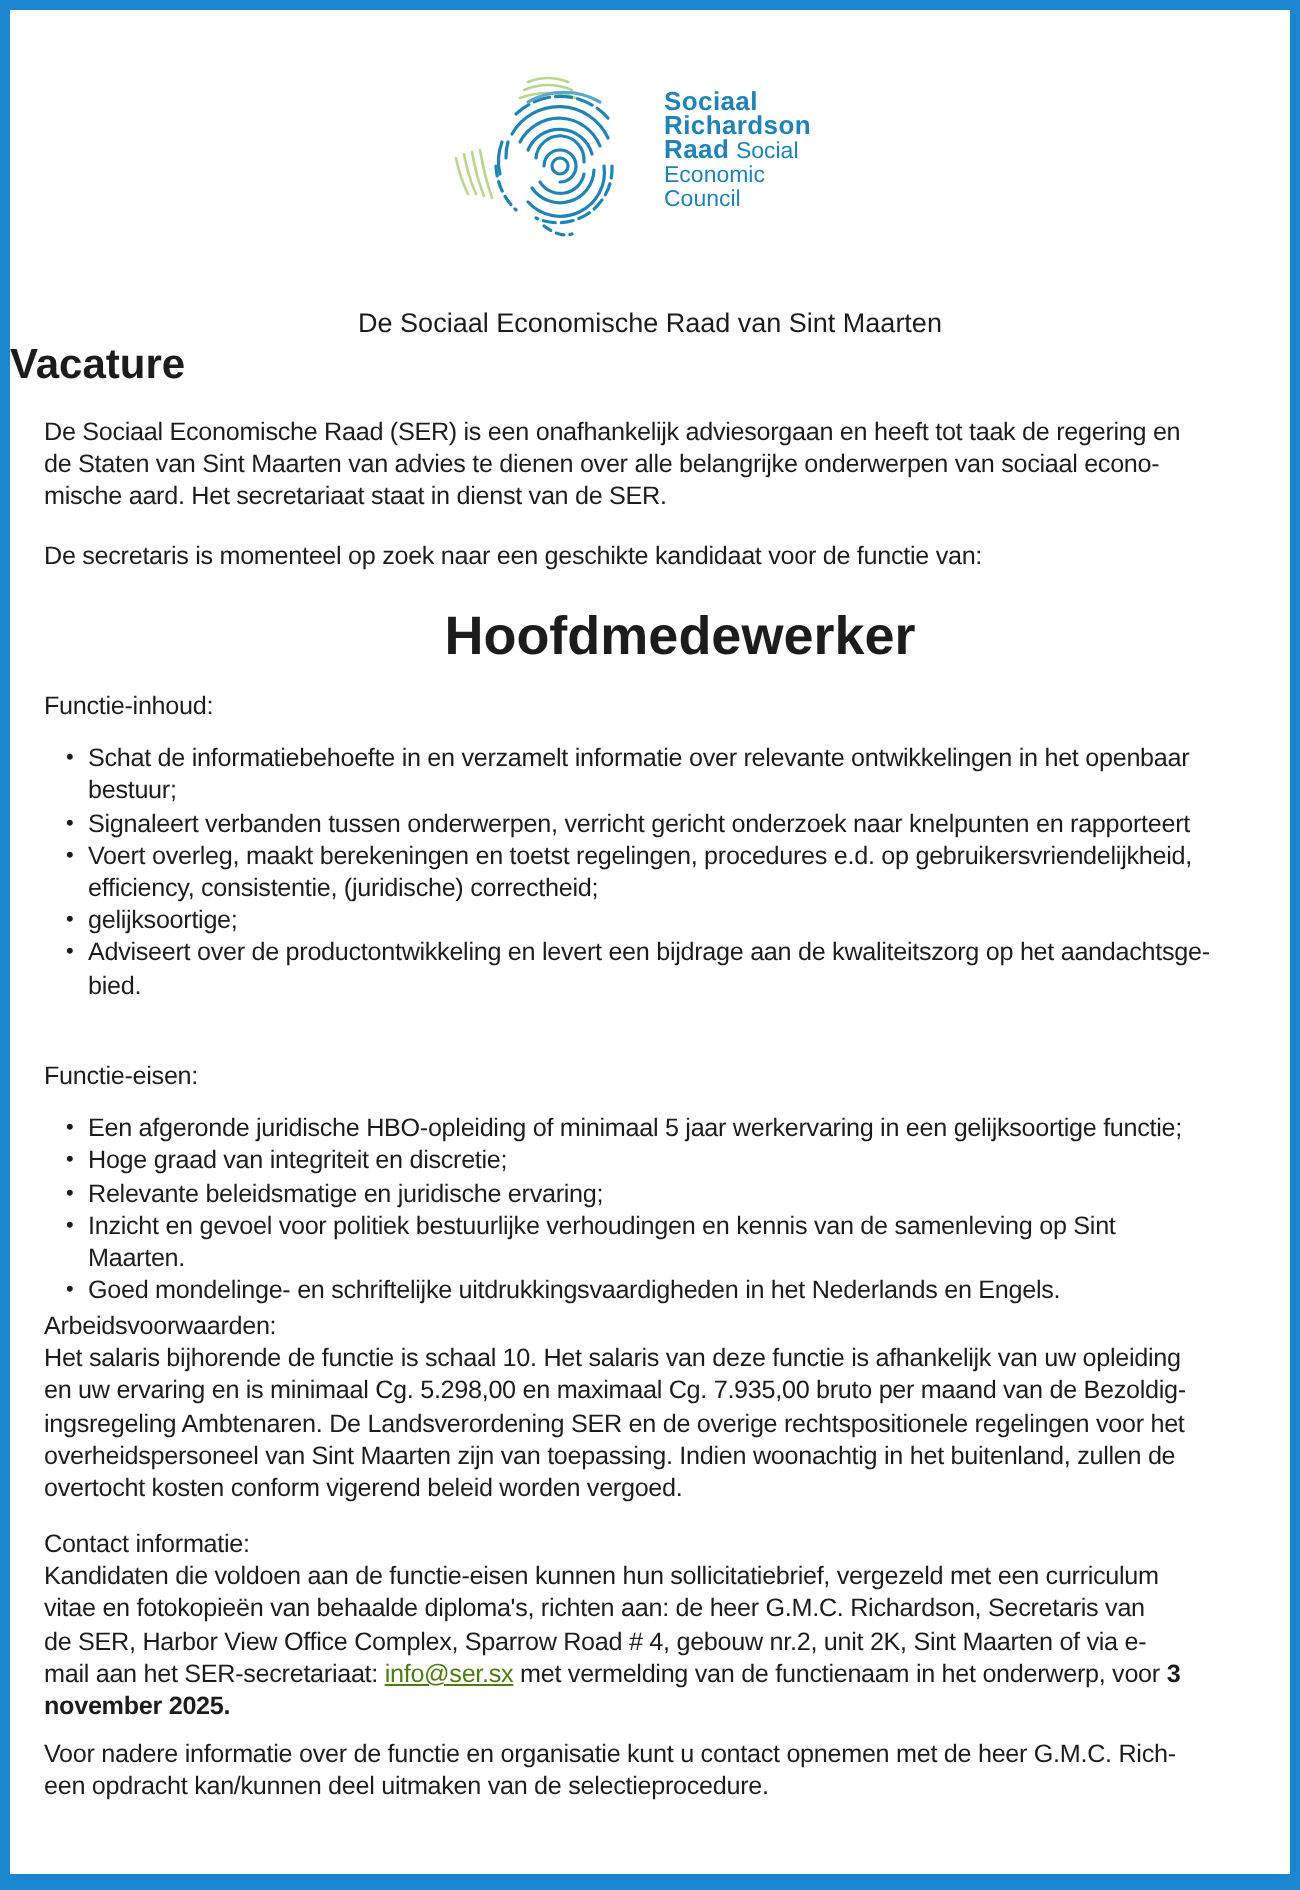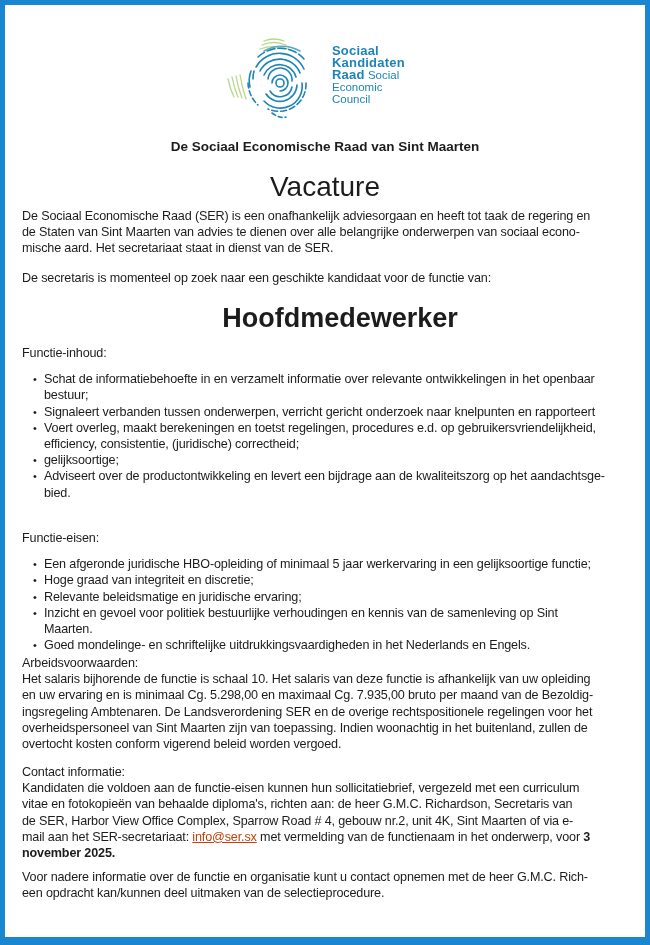--- a/index.html
+++ b/index.html
@@ -20,43 +20,43 @@
     width: 230px; height: 100px;
   }
   .logo svg { position: absolute; left: 0; top: 0; }
   .logo-text {
     position: absolute; left: 112px; top: 18px;
     line-height: 12px; font-size: 12px; color: #1e84b8;
   }
   .logo-text .b { font-weight: bold; font-size: 13px; letter-spacing: 0.2px; }
   .logo-text .n { font-weight: normal; font-size: 11.5px; }
   .org-title {
-    position: absolute; left: 0; right: 0; top: 134px;
-    text-align: center; font-weight: bold; font-size: 13.5px;
+    position: absolute; left: 0; right: 0; top: 149px;
+    text-align: center; font-weight: normal; font-size: 13.5px;
   }
   .h-vacature {
     position: absolute; left: 0; right: 0; top: 166px;
-    text-align: center; font-weight: normal; font-size: 28px;
+    text-align: left; font-weight: bold; font-size: 21px;
   }
   .p {
     position: absolute; left: 17px; width: 610px;
     font-size: 12.6px; line-height: 16.2px;
     letter-spacing: -0.15px;
   }
   .h-func {
     position: absolute; left: 0; right: 0; top: 298px;
     text-align: center; font-weight: bold; font-size: 27px; margin-left: 30px;
   }
   .sec-title { font-weight: normal; }
   ul.bul { list-style: none; margin: 10px; padding: 0; }
   ul.bul li { position: relative; padding-left: 12px; }
   ul.bul li::before {
     content: "\2022"; position: absolute; left: 1px; top: 0; font-size: 11px;
   }
-  a.mail { color: #c2410c; text-decoration: underline; }
+  a.mail { color: #4d7c0f; text-decoration: underline; }
 </style>
 </head>
 <body>
 
 <div class="frame">
 
   <div class="logo">
     <svg width="110" height="100" viewBox="0 0 110 100">
       <g fill="none" stroke-linecap="round">
 
@@ -85,21 +85,21 @@
           <path d="M38 30 A32 32 0 0 1 84 32" stroke-dasharray="8 3"></path>
           <path d="M28 56 A32 32 0 0 0 38 78" stroke-dasharray="5 3"></path>
           <path d="M44 24 A36 36 0 0 1 80 24" stroke="#5aa9c9"></path>
           <path d="M52 86 Q60 92 66 90" stroke-dasharray="4 3"></path>
           <path d="M30 60 Q28 52 31 44"></path>
         </g>
       </g>
     </svg>
     <div class="logo-text">
       <div class="b">Sociaal</div>
-      <div class="b">Kandidaten</div>
+      <div class="b">Richardson</div>
       <div><span class="b">Raad</span> <span class="n">Social</span></div>
       <div class="n">Economic</div>
       <div class="n">Council</div>
     </div>
   </div>
 
   <div class="org-title">De Sociaal Economische Raad van Sint Maarten</div>
   <div class="h-vacature">Vacature</div>
 
   <div class="p" style="top:203px">
@@ -163,21 +163,21 @@
     <div>en uw ervaring en is minimaal Cg. 5.298,00 en maximaal Cg. 7.935,00 bruto per maand van de Bezoldig-</div>
     <div>ingsregeling Ambtenaren. De Landsverordening SER en de overige rechtspositionele regelingen voor het</div>
     <div>overheidspersoneel van Sint Maarten zijn van toepassing. Indien woonachtig in het buitenland, zullen de</div>
     <div>overtocht kosten conform vigerend beleid worden vergoed.</div>
   </div>
 
   <div class="p" style="top:759px">
     <div class="sec-title">Contact informatie:</div>
     <div>Kandidaten die voldoen aan de functie-eisen kunnen hun sollicitatiebrief, vergezeld met een curriculum</div>
     <div>vitae en fotokopieën van behaalde diploma's, richten aan: de heer G.M.C. Richardson, Secretaris van</div>
-    <div>de SER, Harbor View Office Complex, Sparrow Road # 4, gebouw nr.2, unit 4K, Sint Maarten of via e-</div>
+    <div>de SER, Harbor View Office Complex, Sparrow Road # 4, gebouw nr.2, unit 2K, Sint Maarten of via e-</div>
     <div><span>mail aan het SER-secretariaat: </span><a class="mail">info@ser.sx</a><span> met vermelding van de functienaam in het onderwerp, voor </span><b>3</b></div>
     <div><b>november 2025.</b></div>
   </div>
 
   <div class="p" style="top:864px">
     <div>Voor nadere informatie over de functie en organisatie kunt u contact opnemen met de heer G.M.C. Rich-</div>
     <div>een opdracht kan/kunnen deel uitmaken van de selectieprocedure.</div>
   </div>
 
 </div>

